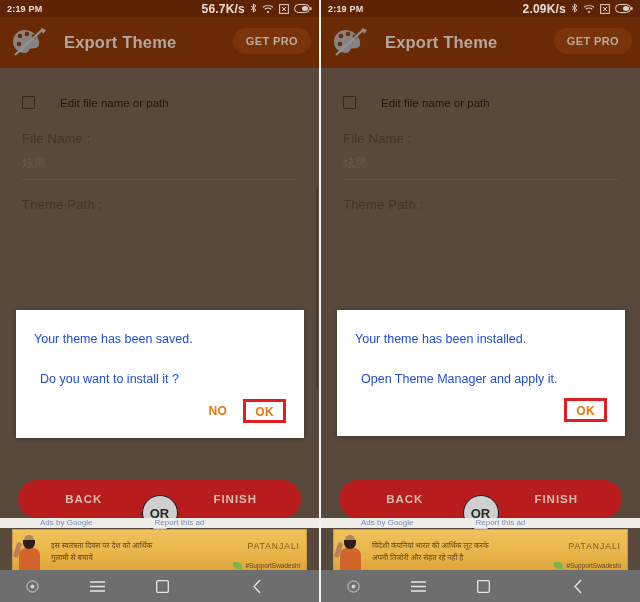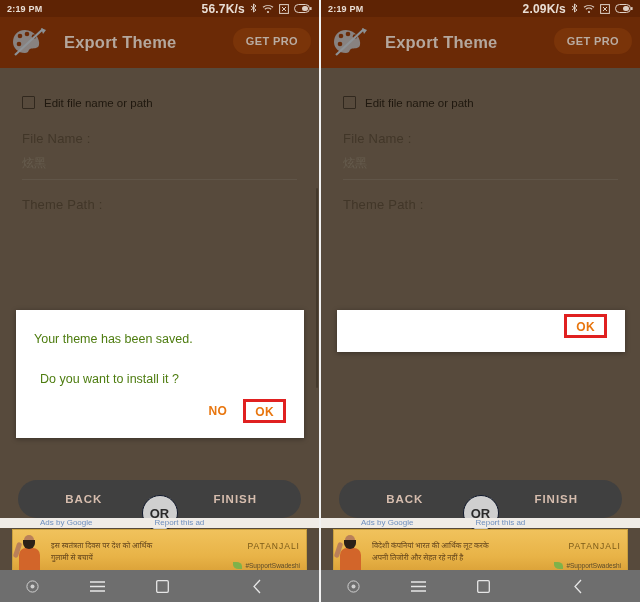--- a/index.html
+++ b/index.html
@@ -26,42 +26,42 @@
   .apptitle{color:#b4a79d;font-size:16.5px;font-weight:bold;margin-left:12px;
             letter-spacing:.2px;}
   .getpro{position:absolute;right:8px;top:11px;background:#7a3409;border-radius:14px;
           color:#b9aca2;font-size:11px;font-weight:bold;padding:7px 13px;letter-spacing:.4px;}
 
   
   .content{position:relative;height:534px;background:#6b5c4c;}
   .scrim{position:absolute;inset:0;background:rgba(20,12,4,0.22);pointer-events:none;}
 
   .form{padding:28px 22px 0 22px;}
-  .cbrow{display:flex;align-items:center;gap:9px;margin-bottom:22px;}
+  .cbrow{display:flex;align-items:center;gap:25px;margin-bottom:22px;}
   .cbox{width:13px;height:13px;border:1.6px solid #3a3026;background:transparent;
         box-sizing:border-box;border-radius:1px;}
   .cblabel{color:#231b12;font-size:11.5px;}
   .flabel{color:#4f4233;font-size:13px;margin-bottom:9px;letter-spacing:.2px;}
   .fvalue{color:#7e7263;font-size:12px;padding-bottom:7px;
           border-bottom:1px solid #776a5b;margin-bottom:17px;width:100%;}
 
   
   .dialog{position:absolute;left:16px;top:242px;width:288px;background:#ffffff;
           box-shadow:0 1px 5px rgba(0,0,0,.35);}
-  .dlg-msg{padding:20px 18px 6px 18px;color:#4d7c0f;font-size:12.5px;line-height:1.45;}
+  .dlg-msg{padding:20px 18px 6px 18px;color:#1d4ed8;font-size:12.5px;line-height:1.45;}
   .dlg-msg div:nth-child(2){padding-left:6px;margin-top:22px;}
   .dlg-actions{display:flex;justify-content:flex-end;align-items:center;
                padding:4px 10px 14px 10px;gap:4px;}
   .dlg-btn{color:#e8760f;font-size:12px;font-weight:bold;padding:6px 12px;letter-spacing:.4px;}
   .hl{border:3px solid #e02020;padding:0;margin-right:8px;}
   .hl .dlg-btn{padding:14px 9px;}
 
   
   .actionbar{position:absolute;left:18px;right:18px;bottom:84px;height:38px;
-             background:#404040;border-radius:19px;display:flex;align-items:center;
+             background:#b91c1c;border-radius:19px;display:flex;align-items:center;
              justify-content:center;padding:0 8px;box-sizing:border-box;}
   .ab-txt{color:#d6bdae;font-size:11.5px;font-weight:bold;letter-spacing:1px;
           flex:1;text-align:center;}
   .orbtn{width:34px;height:34px;border-radius:50%;background:#cfcfcf;
          border:1px solid #0f172a;display:flex;align-items:center;justify-content:center;
          color:#2a2a2a;font-size:13px;font-weight:bold;flex:none;margin-top:28px;}
 
   
   .adwrap{position:absolute;left:0;right:0;bottom:32px;height:52px;overflow:hidden;}
   .adhead{height:12px;background:#f0ece7;display:flex;align-items:center;
@@ -293,20 +293,24 @@
           <span class="cblabel">Edit file name or path</span>
         </div>
         <div class="flabel">File Name :</div>
         <div class="fvalue">炫黑</div>
         <div class="flabel">Theme Path :</div>
       </div>
 
       <div class="scrim"></div>
 
       <div class="dialog">
+        <div class="dlg-msg">
+          <div>Your theme has been installed.</div>
+          <div>Open Theme Manager and apply it.</div>
+        </div>
         <div class="dlg-actions">
           <span class="hl">
             <span class="dlg-btn">OK</span>
           </span>
         </div>
       </div>
 
       <div class="actionbar">
         <span class="ab-txt">BACK</span>
         <span class="orbtn">OR</span>

